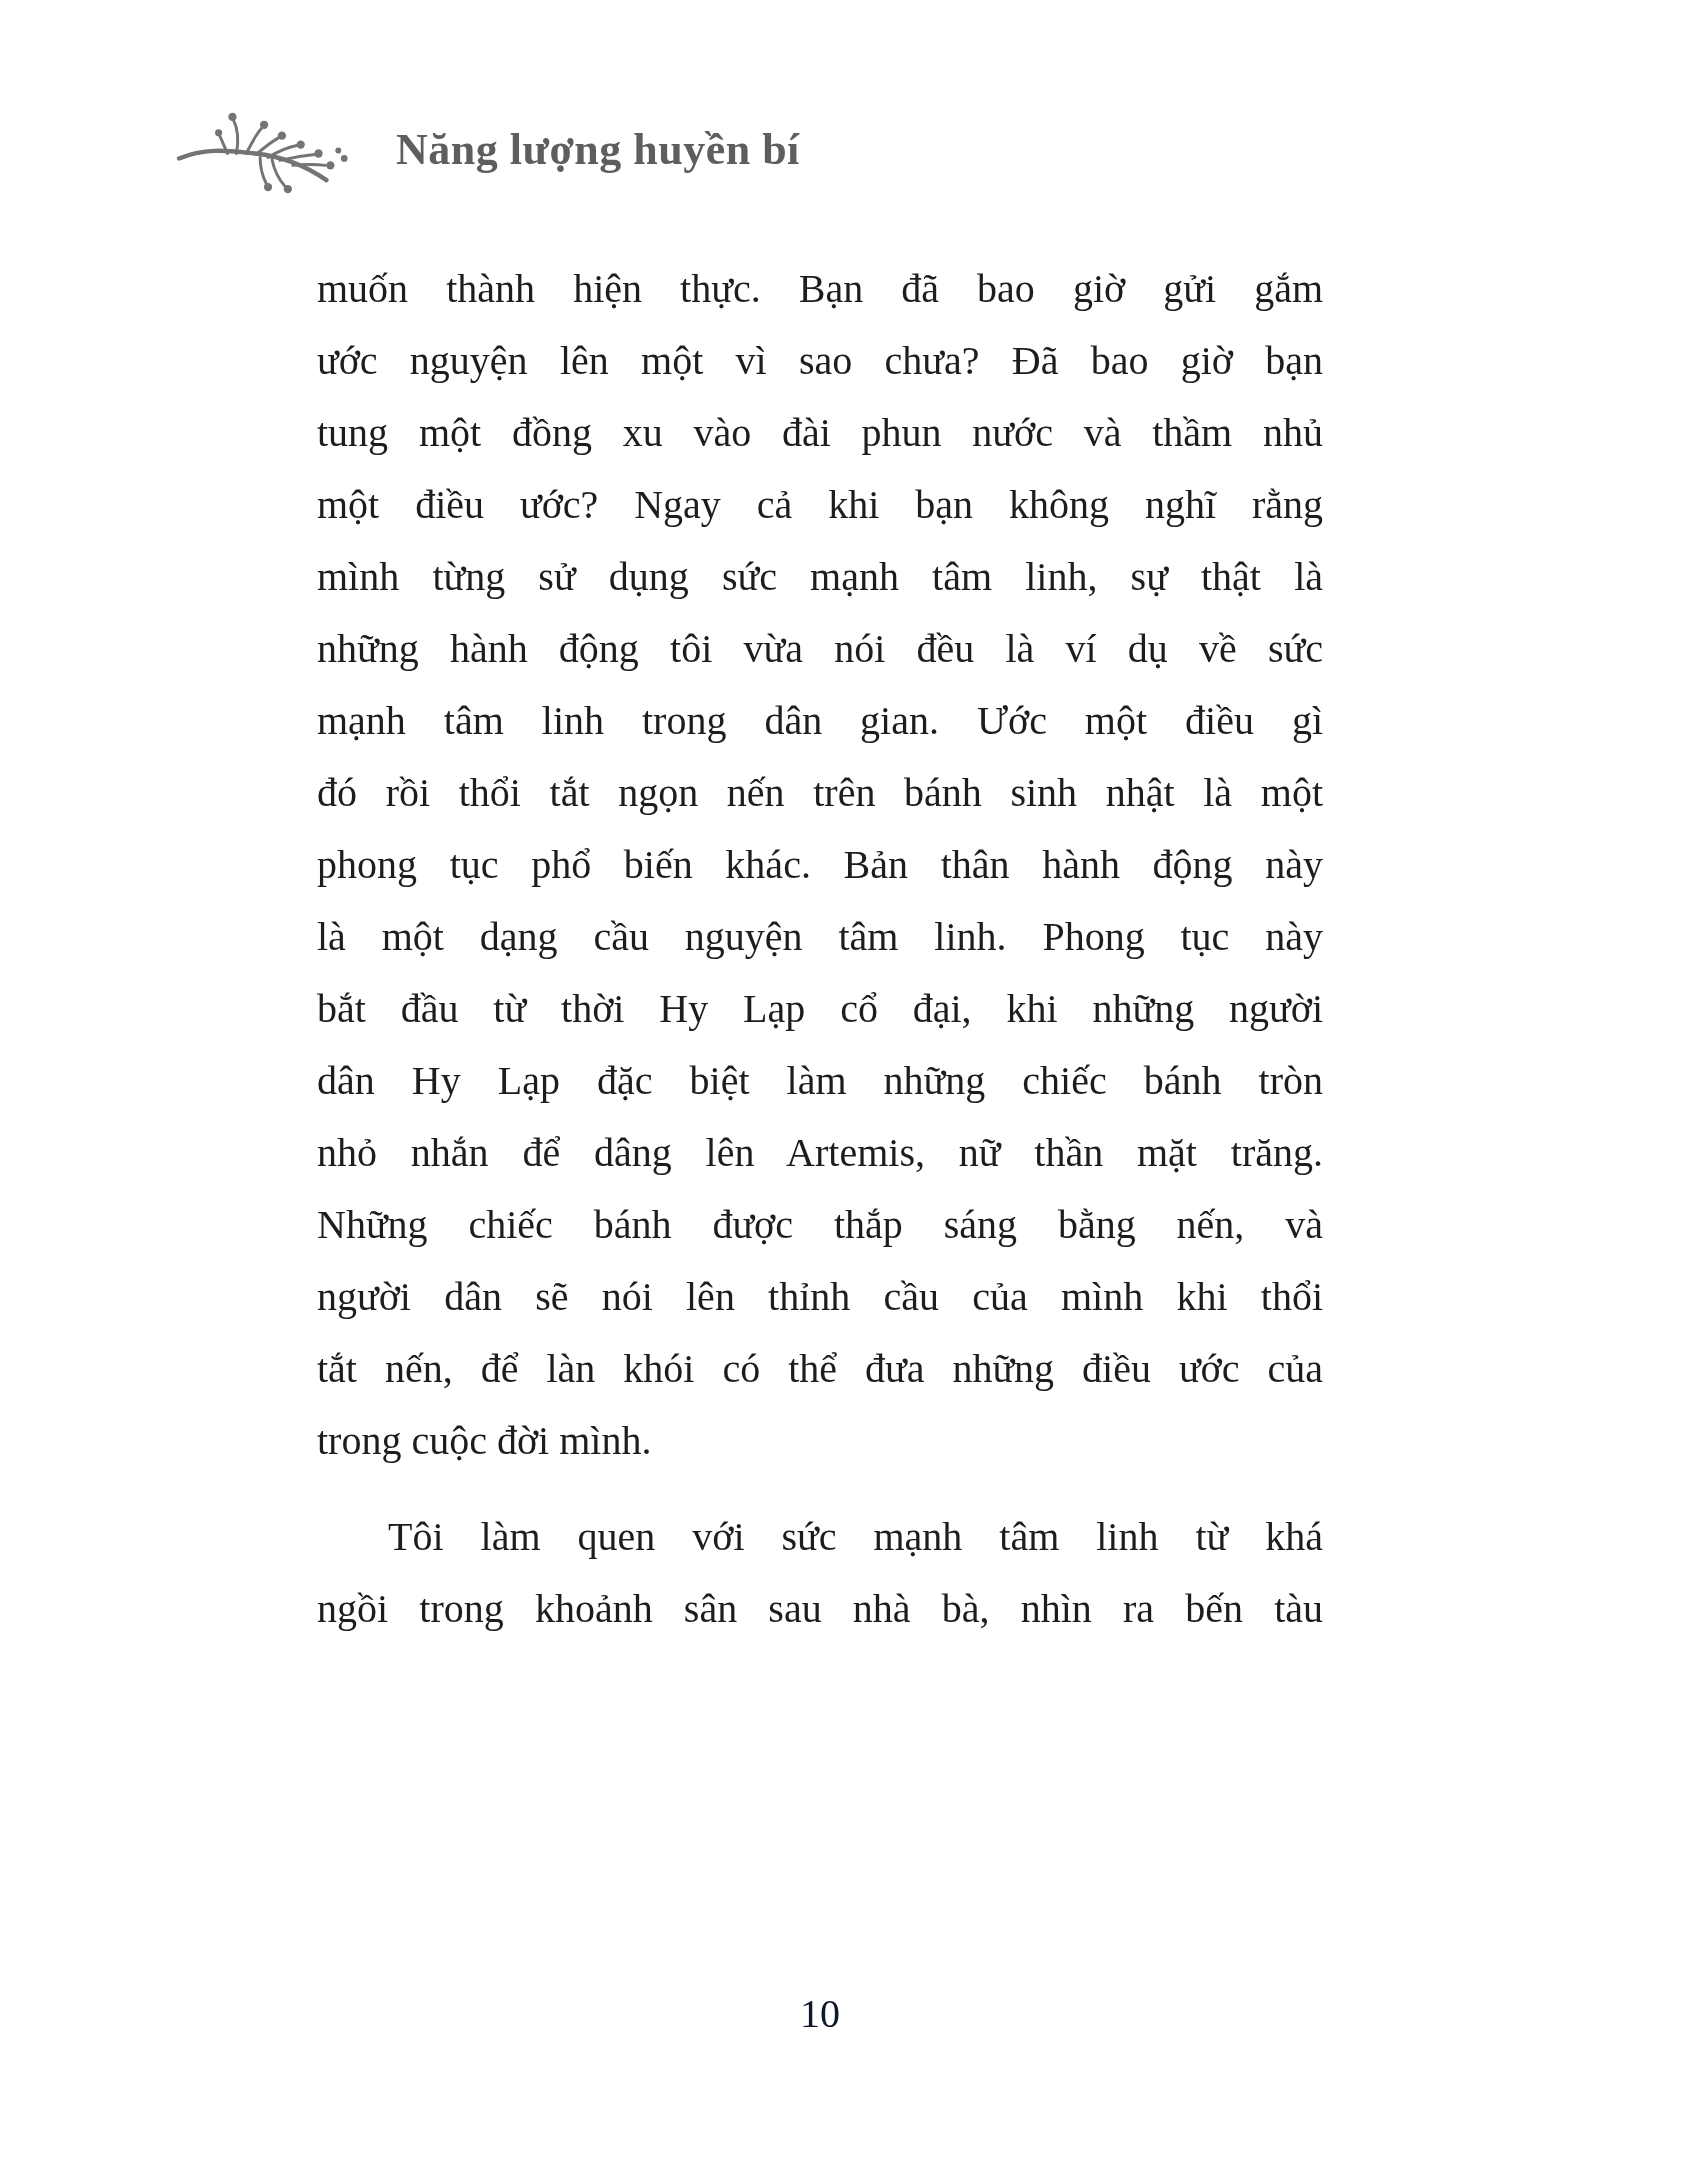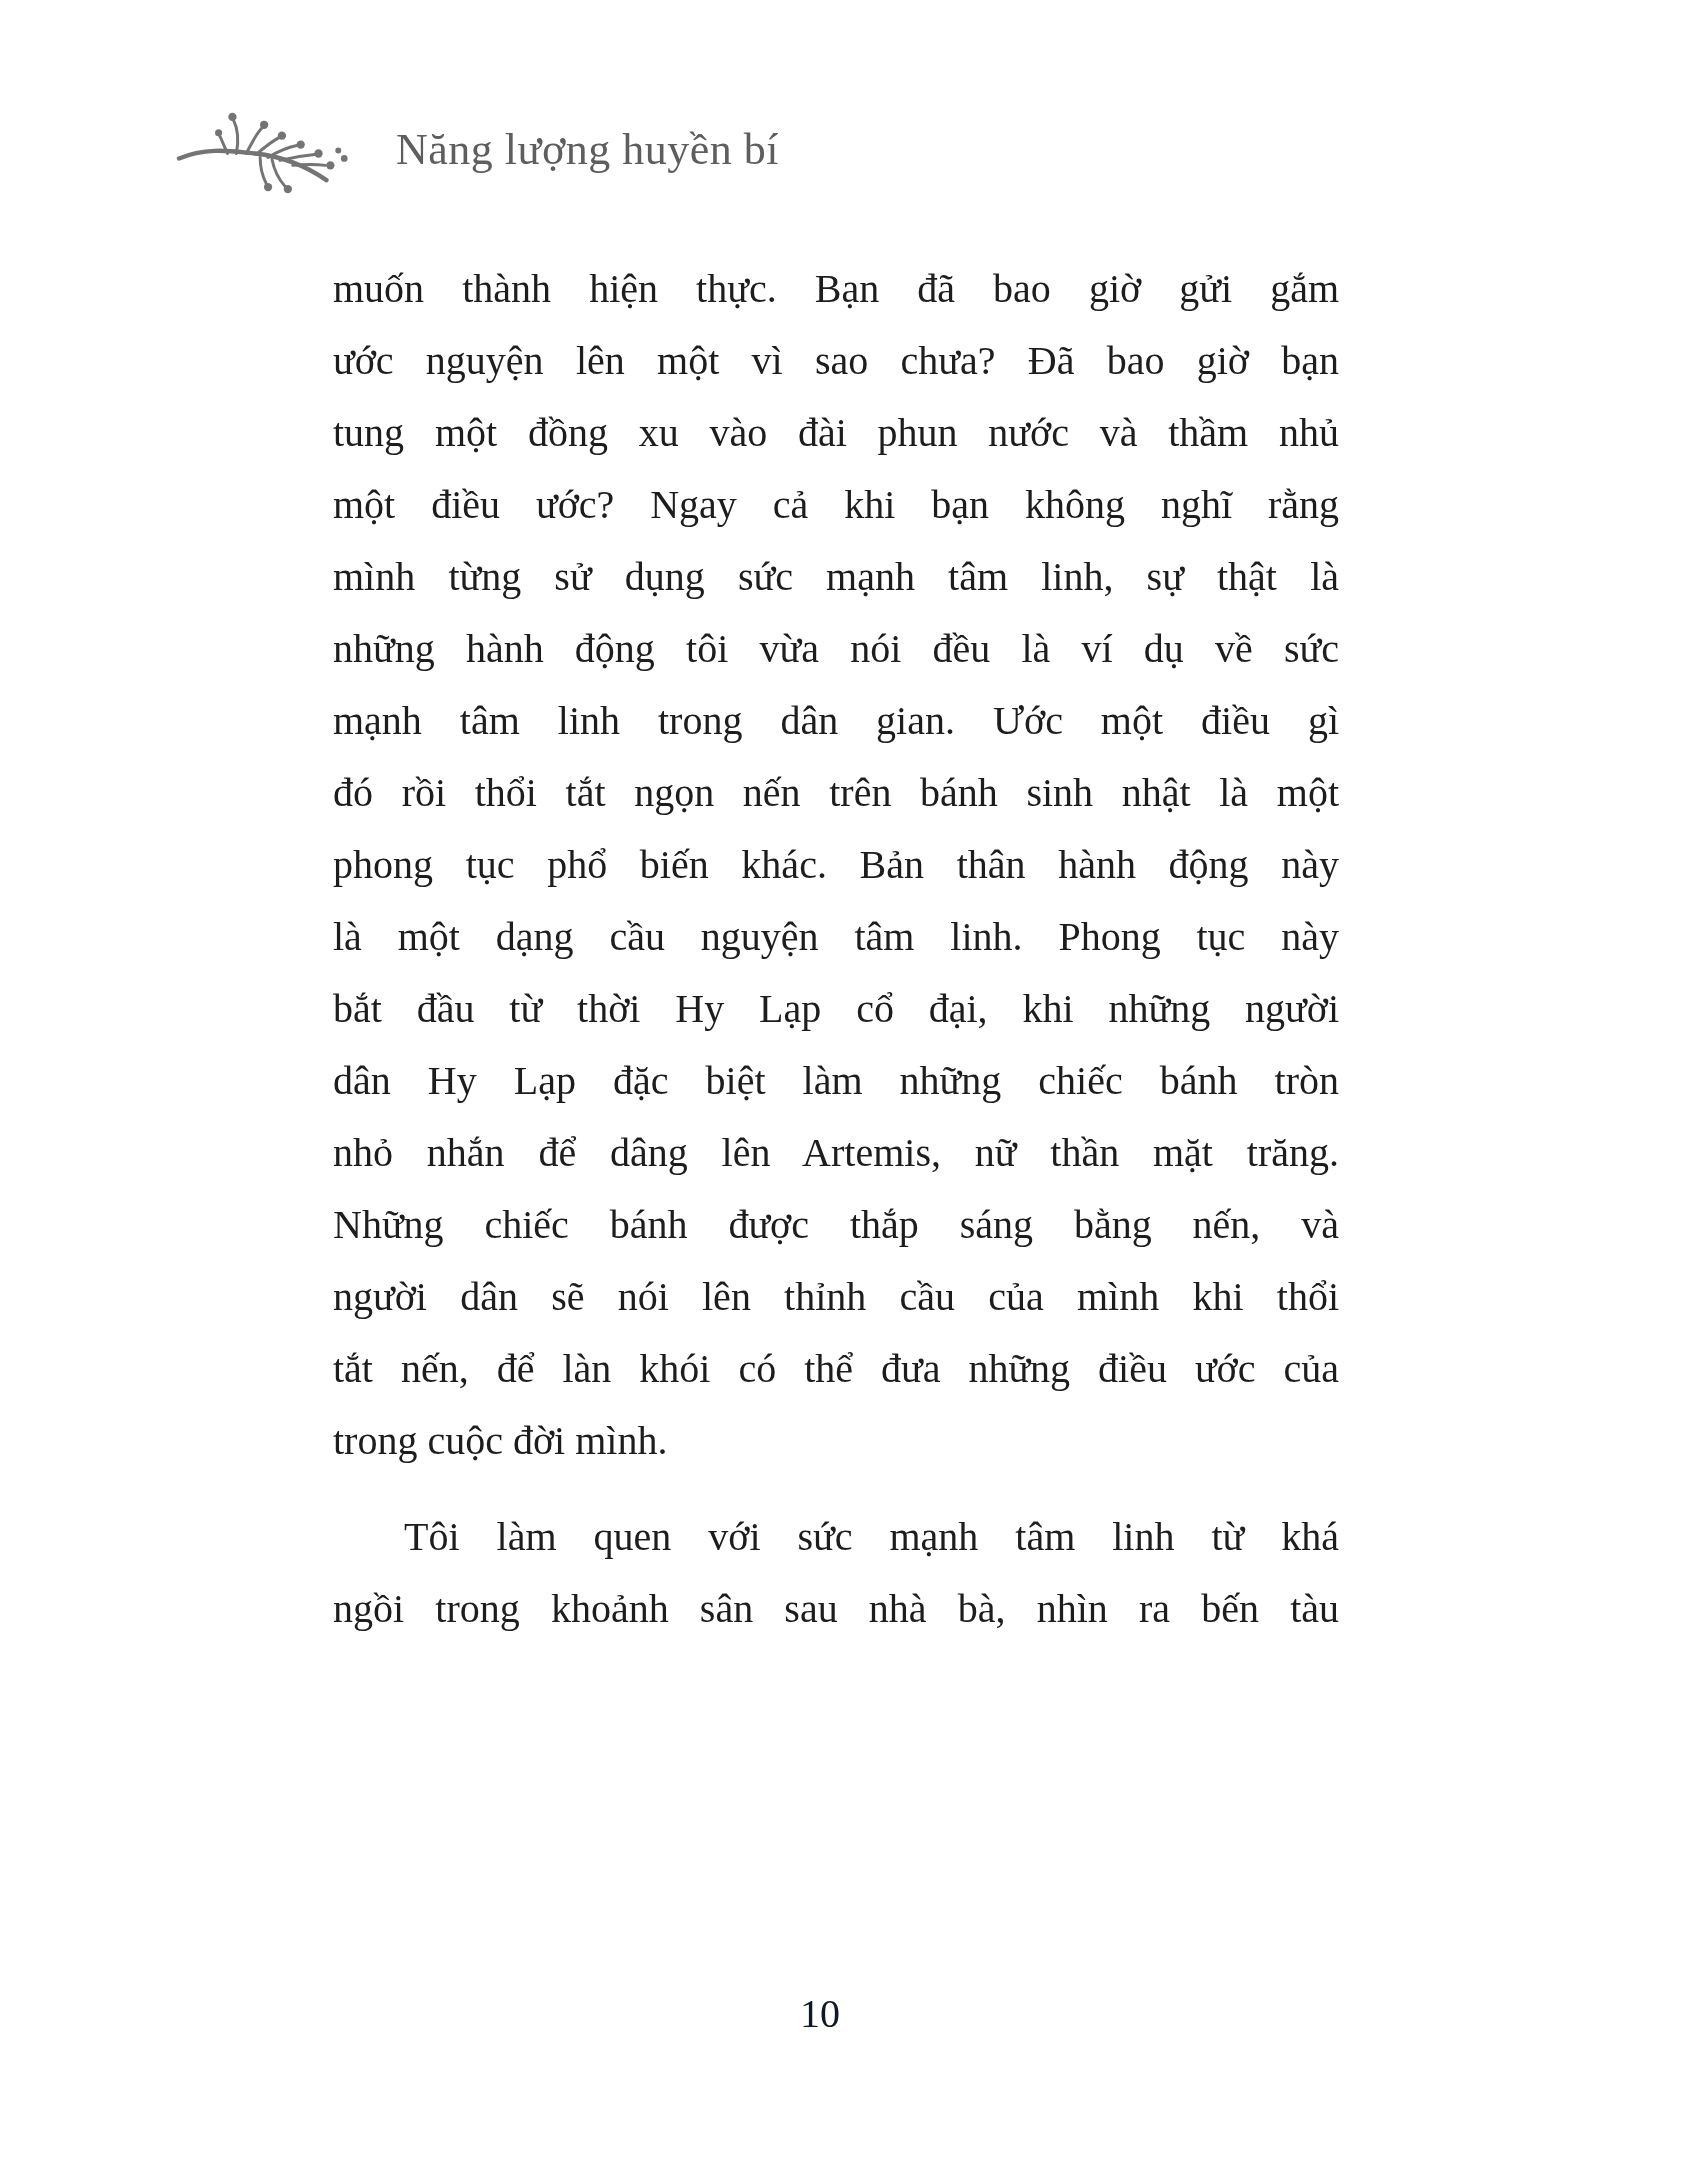--- a/index.html
+++ b/index.html
@@ -23,30 +23,30 @@
     align-items: center;
     gap: 26px;
   }
   .branch-icon { width: 194px; height: 91px; flex: 0 0 auto; }
   .header-title {
     font-size: 44px;
     color: #5e5e5e;
     letter-spacing: 0.5px;
     white-space: nowrap;
     padding-bottom: 6px;
+    font-weight: bold;
   }
   .body-text {
     position: absolute;
     top: 253px;
     left: 317px;
     width: 1006px;
     font-size: 40px;
     line-height: 72px;
     color: #1d1d1d;
-    margin-left: 16px;
   }
   .paragraph + .paragraph { margin-top: 24px; font-family: Liberation Serif, serif; }
   .line {
     height: 72px;
     text-align: justify;
     text-align-last: justify;
     white-space: normal;
   }
   .line.no-justify { text-align-last: left; }
   .line.indent { padding-left: 71px; }

